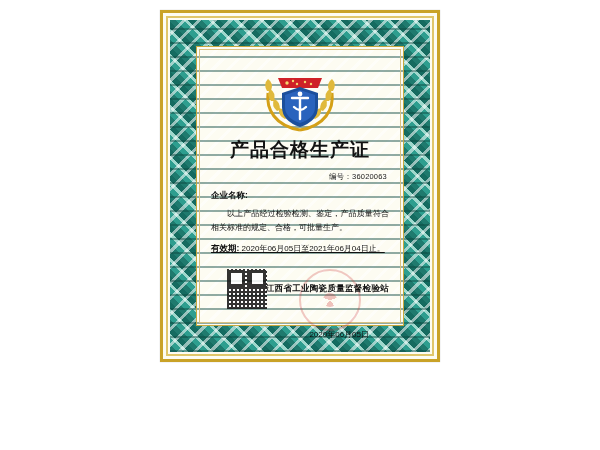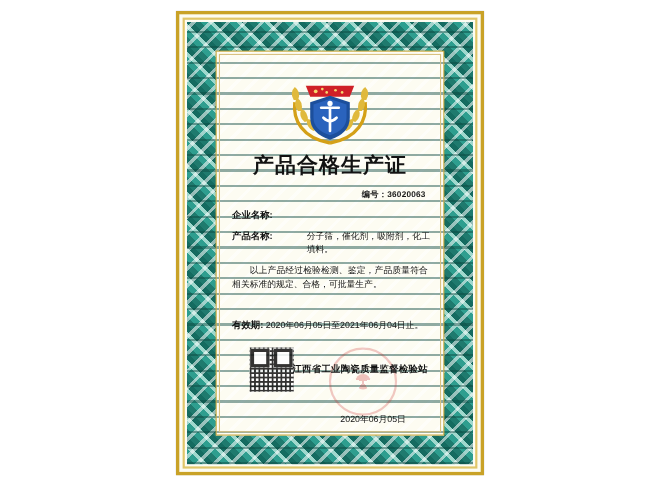--- a/index.html
+++ b/index.html
@@ -20,21 +20,21 @@
     height: 450px;
     background: #ffffff;
   }
 
   
   .certificate {
     position: absolute;
     left: 160px;
     top: 10px;
     width: 280px;
-    height: 422px;
+    height: 352px;
     background: #fdfcf2;
     box-sizing: border-box;
     border: 3px solid #c9a227;
     box-shadow: 0 0 1px rgba(0,0,0,0.25);
   }
   .frame-gold-inner {
     position: absolute;
     left: 3px; top: 3px; right: 3px; bottom: 3px;
     border: 2px solid #e0c66a;
     box-sizing: border-box;
@@ -123,31 +123,29 @@
     margin-top: 4px;
   }
 
   .serial {
     text-align: right;
     font-size: 7.5px;
     color: #1a1a1a;
     margin-top: 9px;
     padding-right: 4px;
     letter-spacing: 0.2px;
-    font-weight: bold;
   }
 
   .field-row {
     display: flex;
     align-items: baseline;
     font-size: 8px;
     margin-top: 7px;
     padding-left: 2px;
     line-height: 1.45;
-    gap: 29px;
   }
   .field-label {
     font-weight: bold;
     white-space: nowrap;
     font-size: 8.5px;
     color: #111;
   }
   .field-value {
     flex: 1;
     font-size: 8px;
@@ -160,23 +158,24 @@
     line-height: 1.7;
     margin-top: 6px;
     padding: 0 2px;
     text-align: justify;
     text-indent: 16px;
     color: #111;
   }
 
   .validity {
     font-size: 8px;
-    margin-top: 24px;
+    margin-top: 8px;
     padding-left: 2px;
     color: #111;
+    text-decoration: underline;
   }
   .validity b { font-size: 8.5px; }
 
   
   .sign-block {
     position: relative;
     margin-top: 12px;
     height: 64px;
   }
   .qr {
@@ -296,24 +295,20 @@
       <div class="title">产品合格生产证</div>
 
       <div class="serial">
         <span>编号：</span><span>36020063</span>
       </div>
 
       <div class="field-row">
         <span class="field-label">企业名称:</span>
       </div>
 
-      <div class="field-row">
-        <span class="field-label">产品名称:</span>
-        <span class="field-value">分子筛，催化剂，吸附剂，化工填料。</span>
-      </div>
 
       <div class="paragraph">以上产品经过检验检测、鉴定，产品质量符合相关标准的规定、合格，可批量生产。</div>
 
       <div class="validity">
         <b>有效期:</b>
         <span>2020年06月05日至2021年06月04日止。</span>
       </div>
 
       <div class="sign-block">
         <div class="qr"></div>

